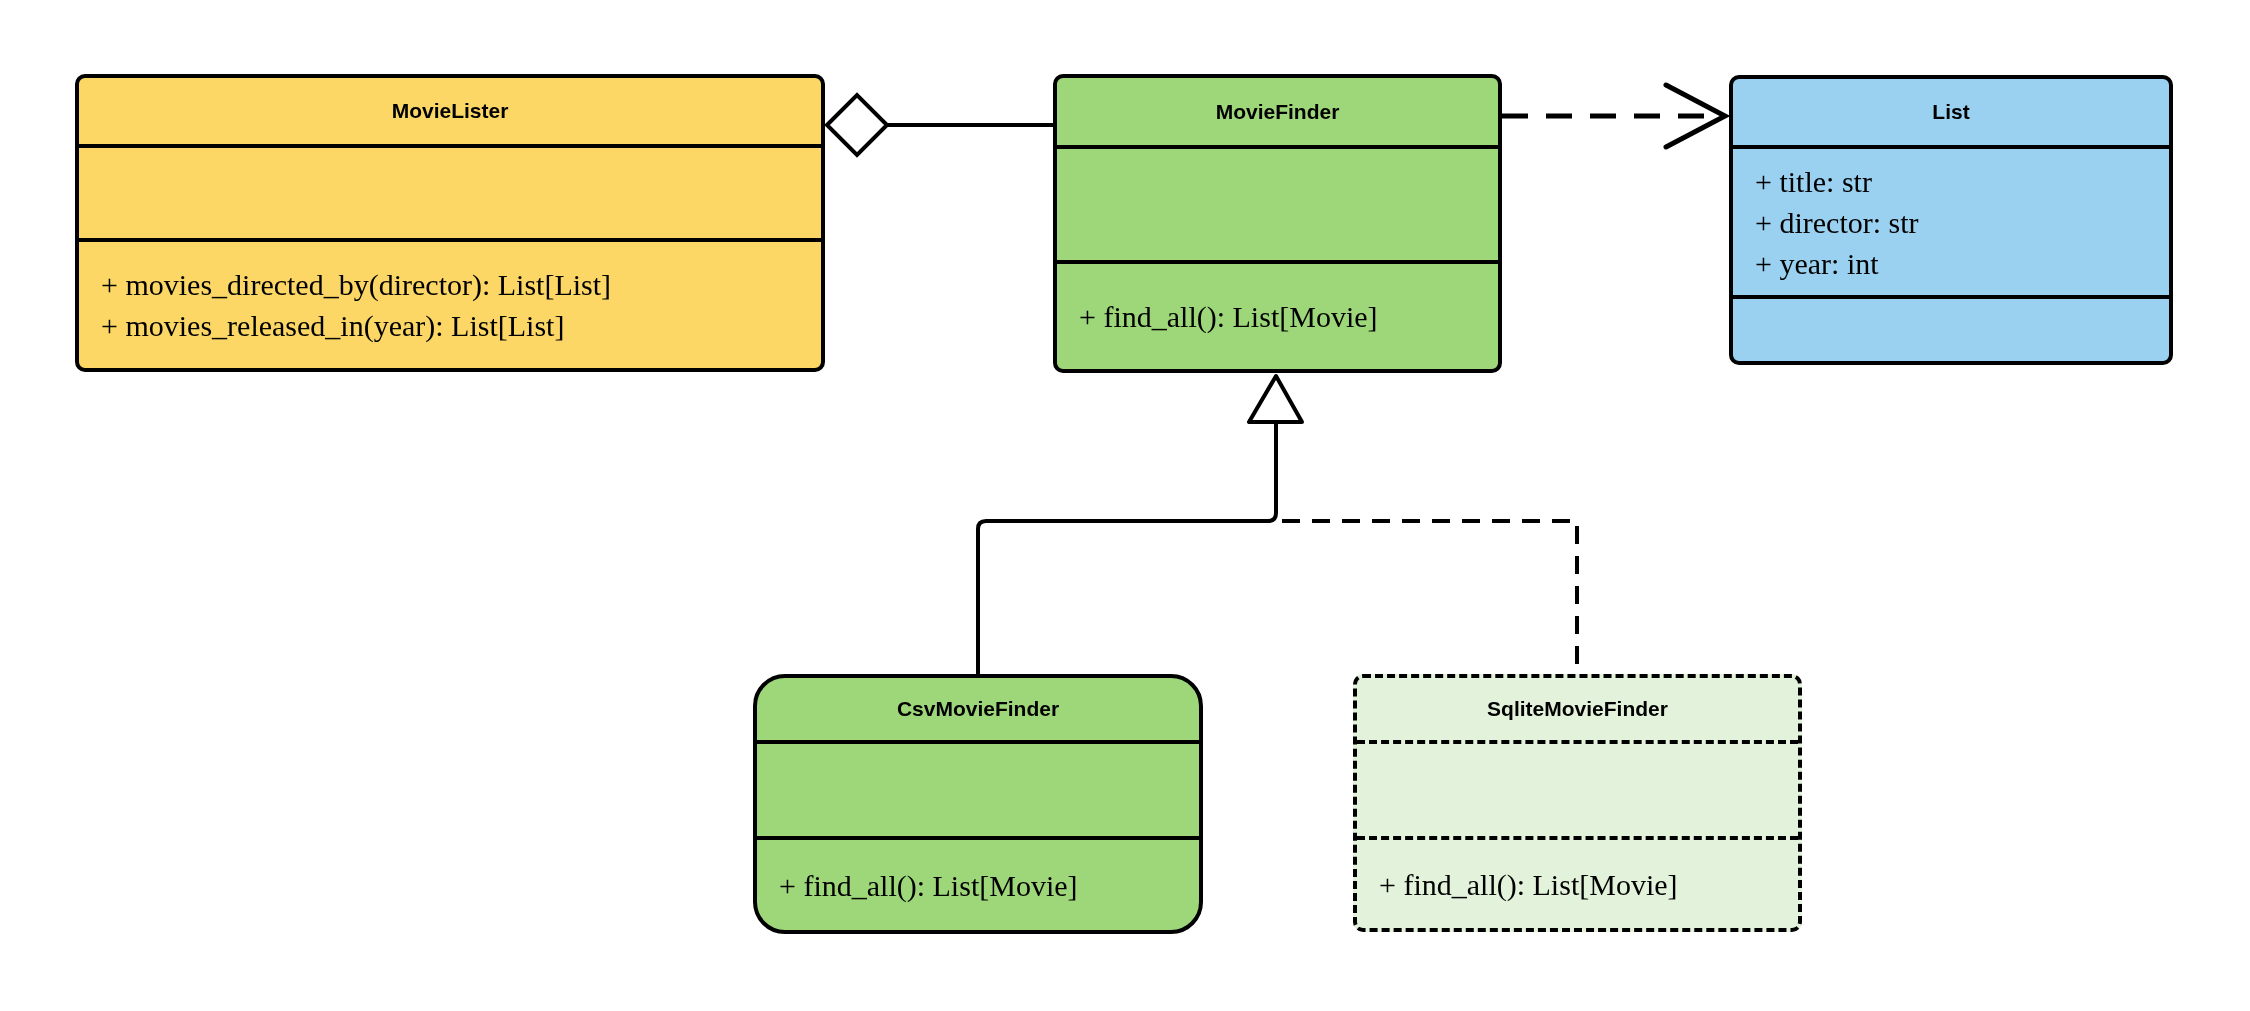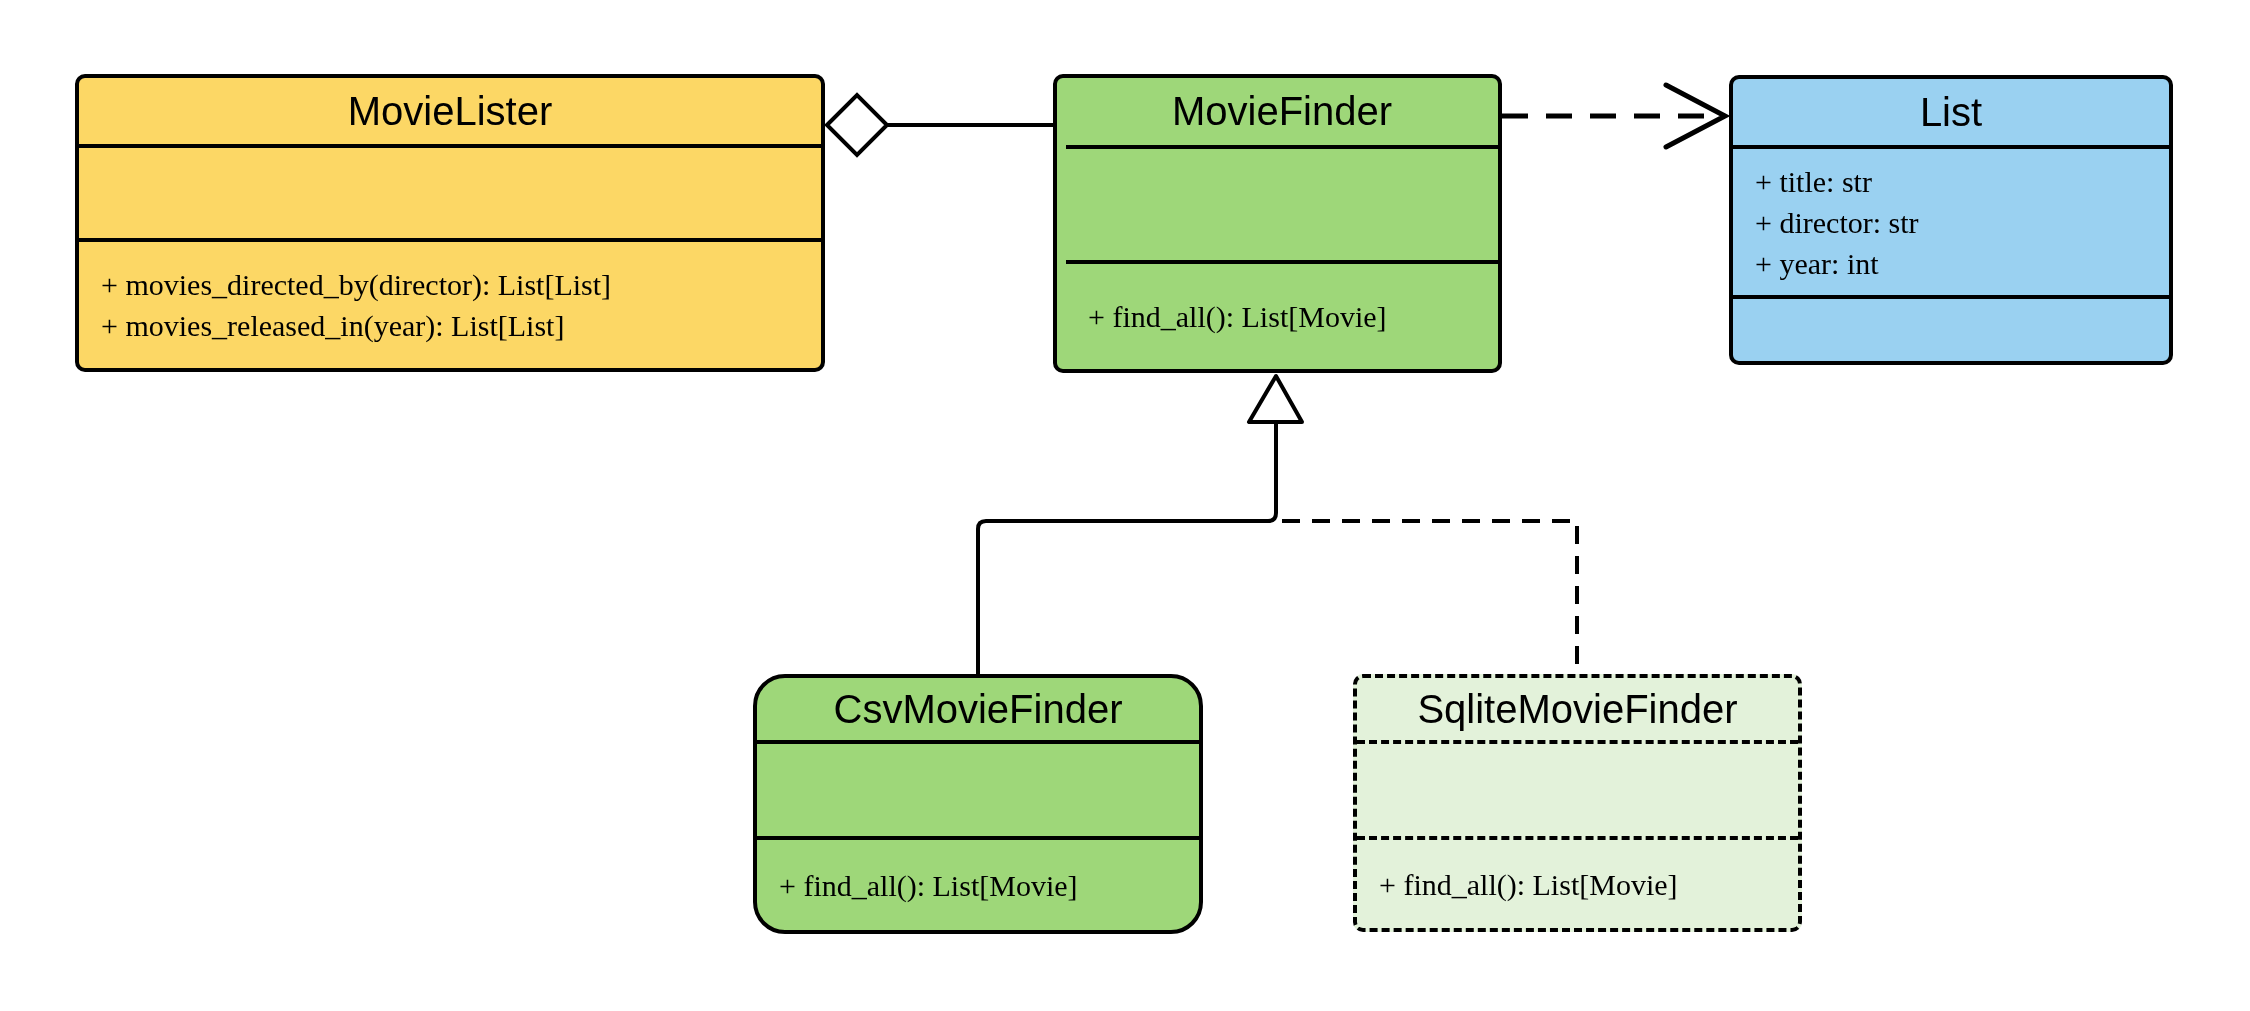--- a/index.html
+++ b/index.html
@@ -25,21 +25,22 @@
   .uml-class.dashed{border-style:dashed;}
 
   .c-yellow{background:#fcd765;}
   .c-green{background:#9ed779;}
   .c-blue{background:#9ad1f1;}
   .c-lightgreen{background:#e3f2da;}
 
   .sec-title{
     box-sizing:border-box;
     display:flex;align-items:center;justify-content:center;
-    font-size:40px;
+    font-size:21px;
+    font-weight:bold;
   }
   .compartment{
     box-sizing:border-box;
     border-top:4px solid #000;
     display:flex;flex-direction:column;justify-content:center;
     padding-left:22px;padding-right:8px;
     font-size:30px;line-height:41px;font-family:Liberation Serif, serif;
   }
   .uml-class.dashed .compartment{border-top-style:dashed;}
   .compartment.grow{flex:1;}
@@ -65,21 +66,21 @@
 
   <div class="uml-class c-yellow" style="left:75px;top:74px;width:750px;height:298px;">
     <div class="sec-title" style="height:66px;">MovieLister</div>
     <div class="compartment" style="height:94px;"></div>
     <div class="compartment grow">
       <div class="member">+ movies_directed_by(director): List[List]</div>
       <div class="member">+ movies_released_in(year): List[List]</div>
     </div>
   </div>
 
-  <div class="uml-class c-green" style="left:1053px;top:74px;width:449px;height:299px;padding-left:9px;">
+  <div class="uml-class c-green" style="left:1053px;top:74px;width:449px;height:299px;">
     <div class="sec-title" style="height:67px;">MovieFinder</div>
     <div class="compartment" style="height:115px;"></div>
     <div class="compartment grow">
       <div class="member">+ find_all(): List[Movie]</div>
     </div>
   </div>
 
   <div class="uml-class c-blue" style="left:1729px;top:75px;width:444px;height:290px;">
     <div class="sec-title" style="height:66px;">List</div>
     <div class="compartment" style="height:150px;">

